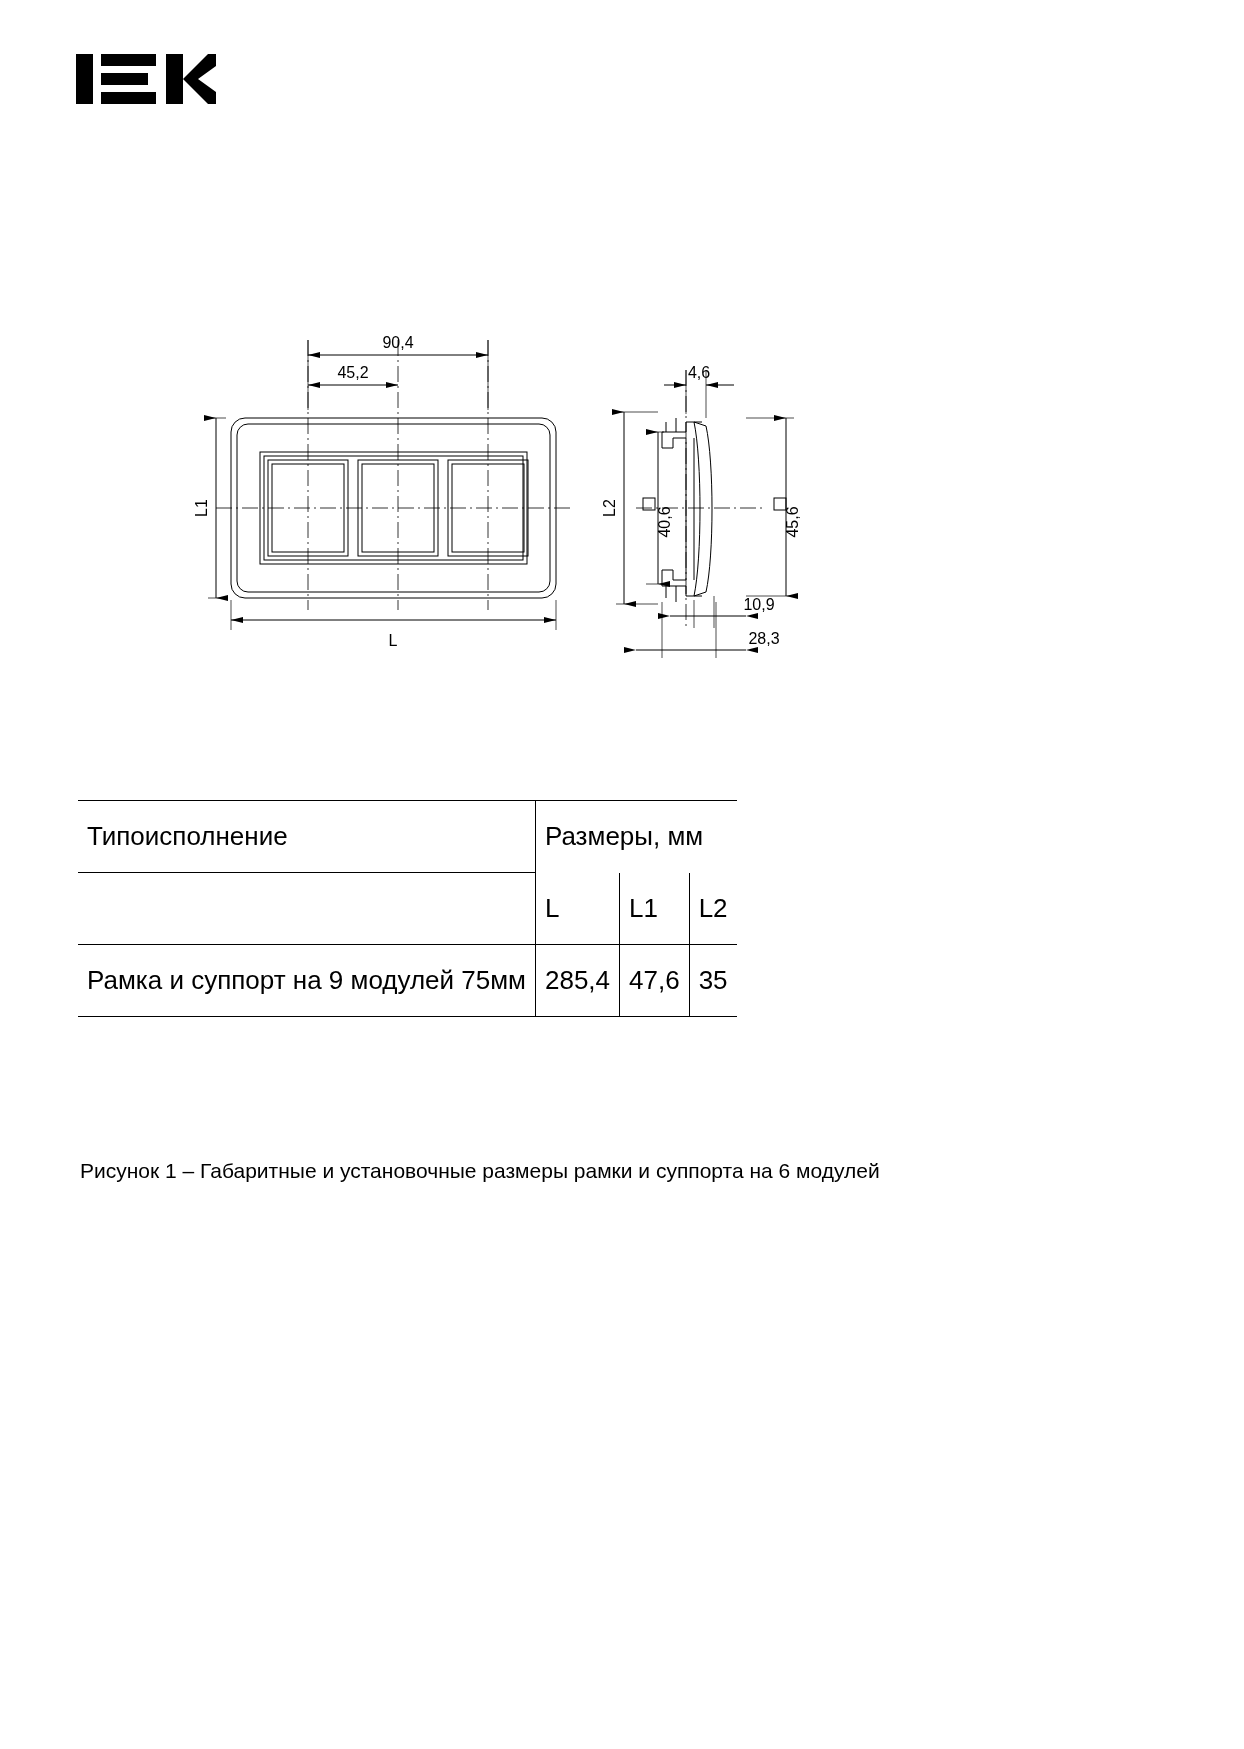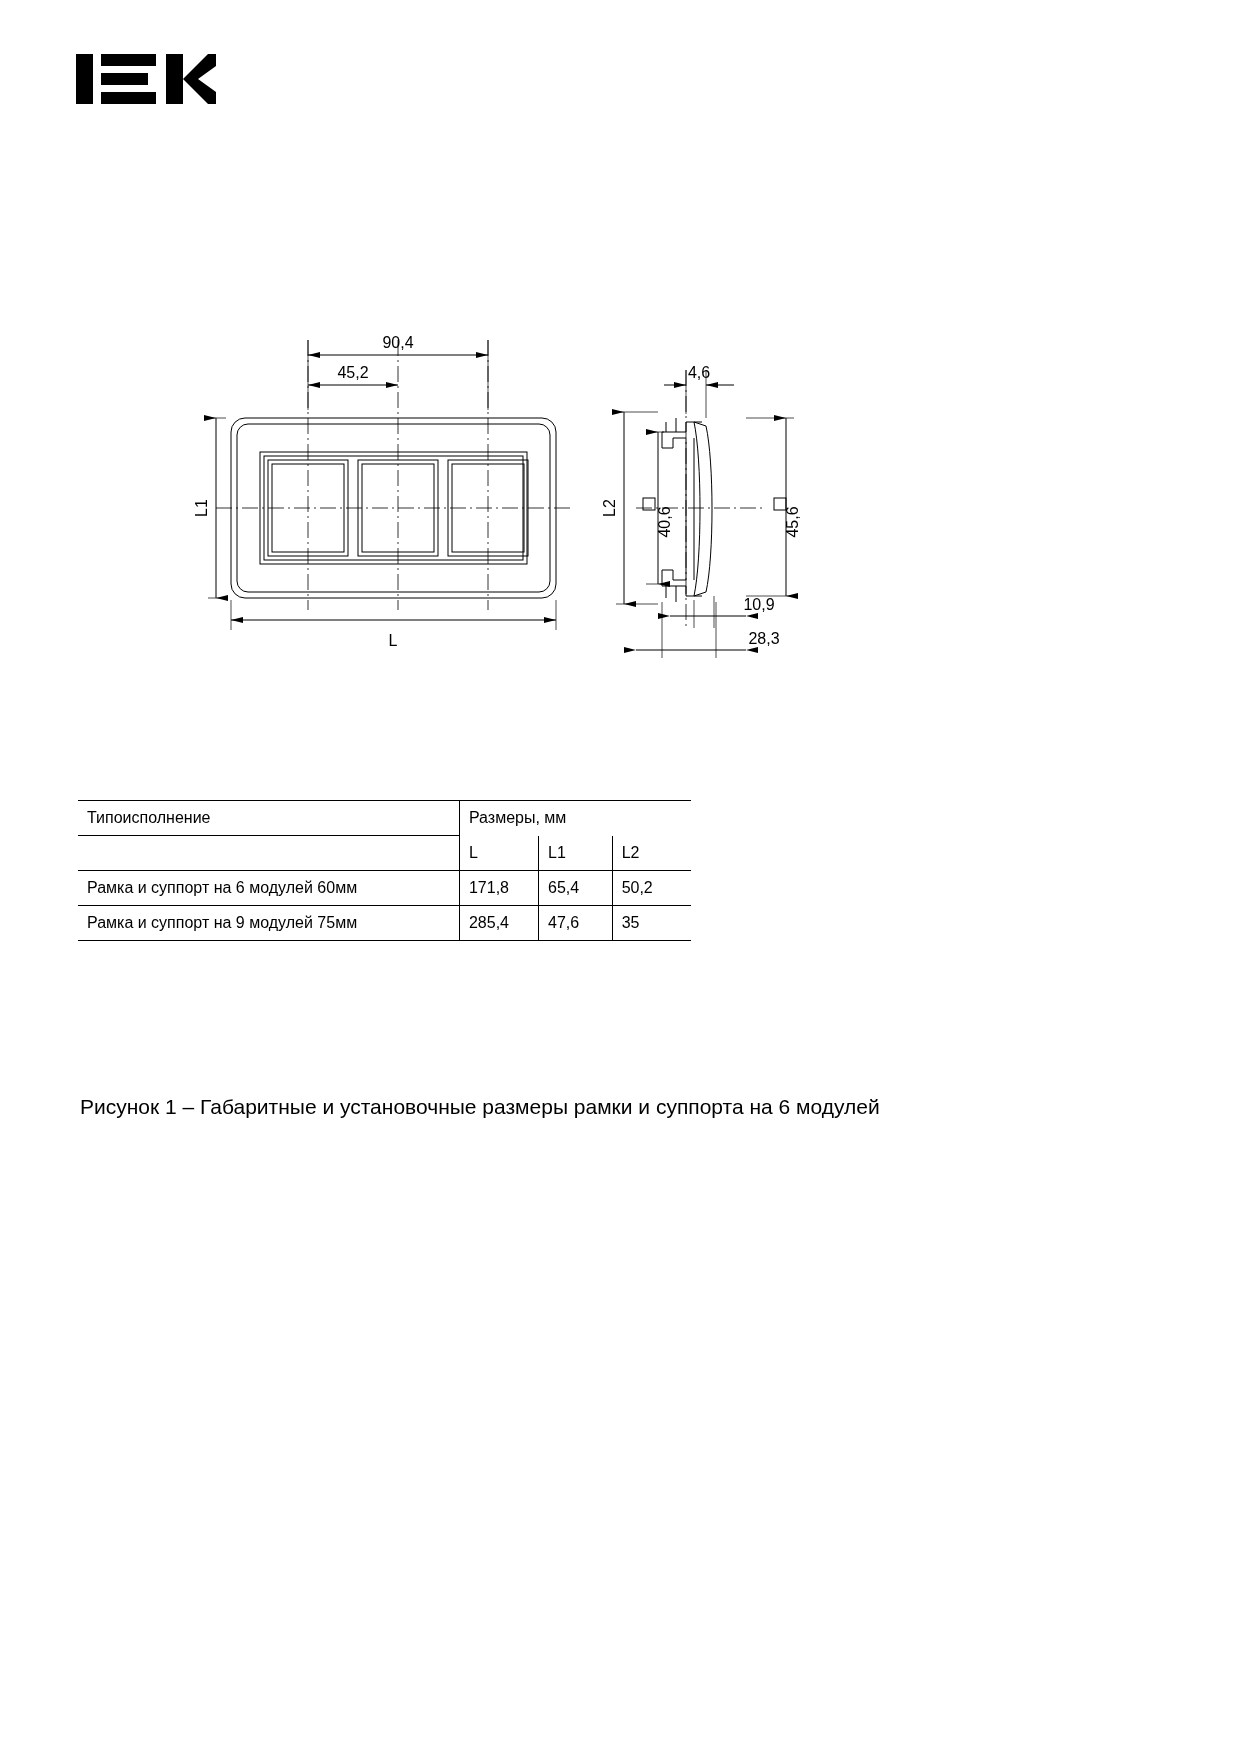--- a/index.html
+++ b/index.html
@@ -36,34 +36,34 @@
 
   
   .tbl-wrap {
     position: absolute;
     left: 78px;
     top: 800px;
     width: 613px;
   }
   .tbl-wrap table { width: 100%; border-collapse: collapse; }
   .tbl-wrap td {
-    padding: 8px 9px;
-    font-size: 16px;
+    padding: 20px 9px;
+    font-size: 26px;
     vertical-align: middle;
     white-space: nowrap;
   }
   .bt { border-top: 1px solid #000; }
   .bb { border-bottom: 1px solid #000; }
   .bl { border-left: 1px solid #000; }
 
   
   .caption {
     position: absolute;
     left: 80px;
-    top: 1095px;
+    top: 1159px;
     font-size: 21px;
     white-space: nowrap;
   }
 
   .dim-text { font-size: 16px; font-family: "Liberation Sans", sans-serif; }
 </style>
 </head>
 <body>
 
 <div class="logo">
@@ -215,26 +215,20 @@
         <td class="bt bb" style="width:400px;">Типоисполнение</td>
         <td class="bt bl" colspan="3">Размеры, мм</td>
       </tr>
       <tr>
         <td class="bb">&nbsp;</td>
         <td class="bb bl" style="width:68px;">L</td>
         <td class="bb bl" style="width:64px;">L1</td>
         <td class="bb bl" style="width:72px;">L2</td>
       </tr>
       <tr>
-        <td class="bb">Рамка и суппорт на 6 модулей 60мм</td>
-        <td class="bb bl">171,8</td>
-        <td class="bb bl">65,4</td>
-        <td class="bb bl">50,2</td>
-      </tr>
-      <tr>
         <td class="bb">Рамка и суппорт на 9 модулей 75мм</td>
         <td class="bb bl">285,4</td>
         <td class="bb bl">47,6</td>
         <td class="bb bl">35</td>
       </tr>
     </tbody>
   </table>
 </div>
 
 <div class="caption">Рисунок 1 – Габаритные и установочные размеры рамки и суппорта на 6 модулей</div>

